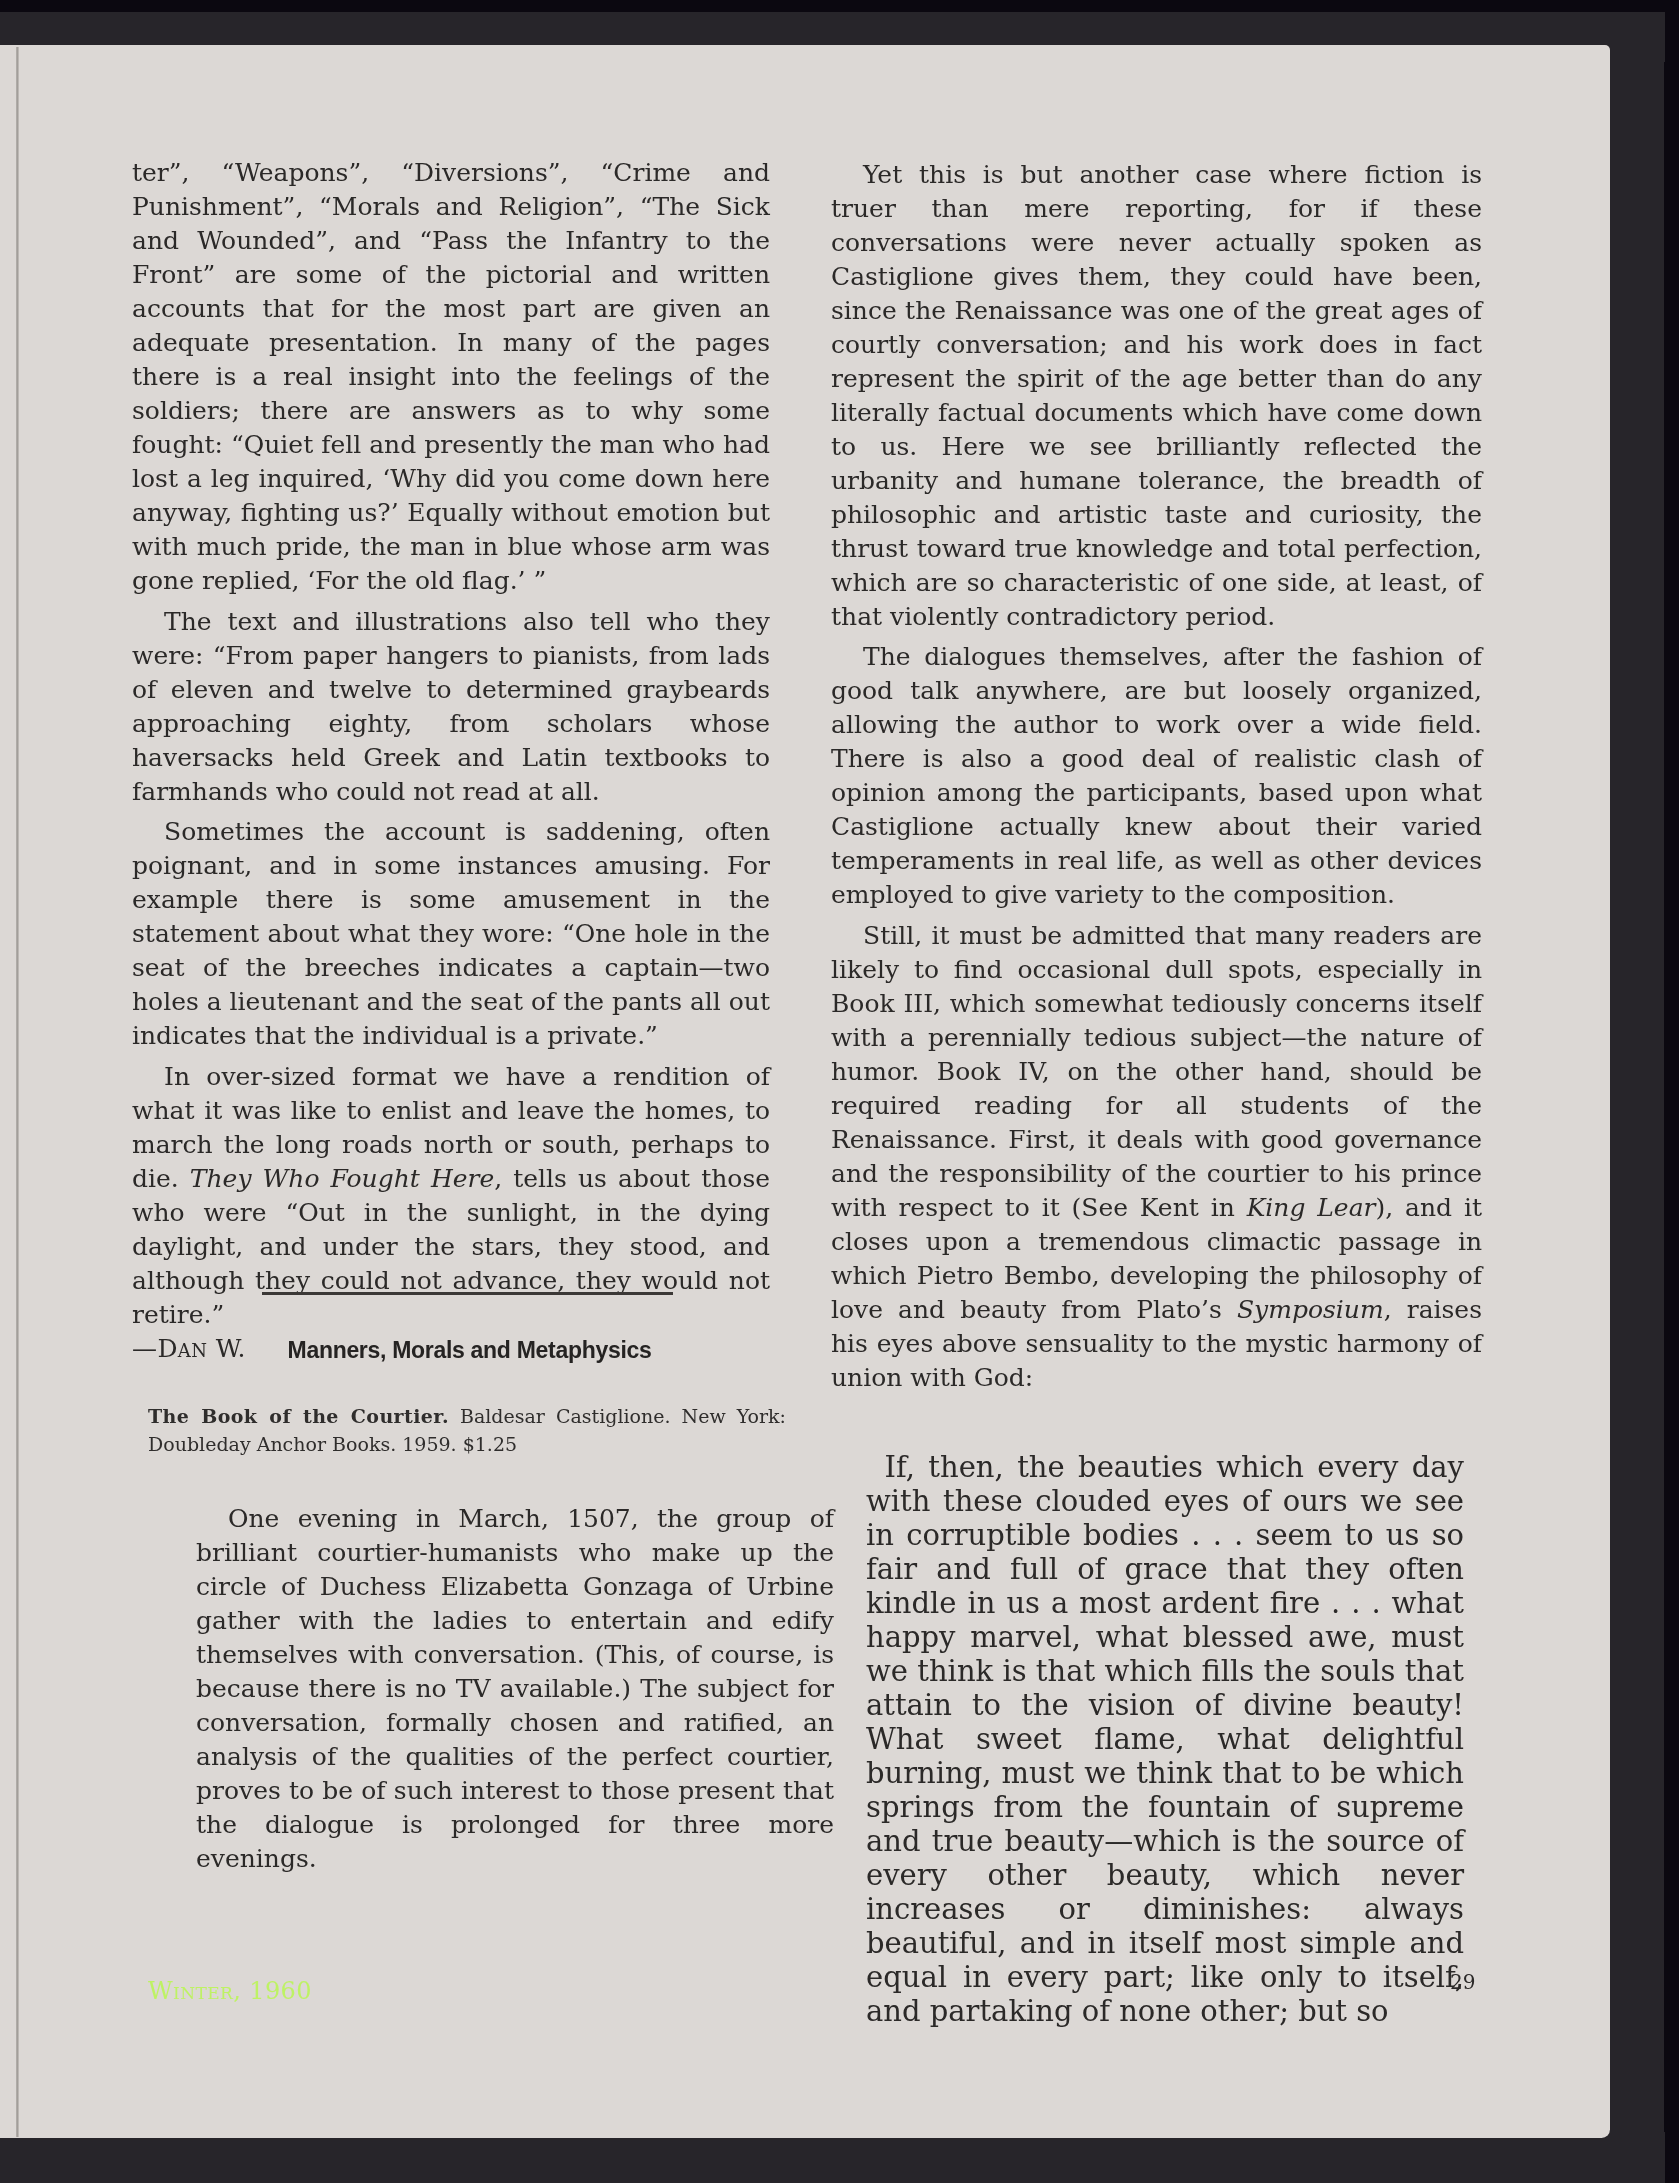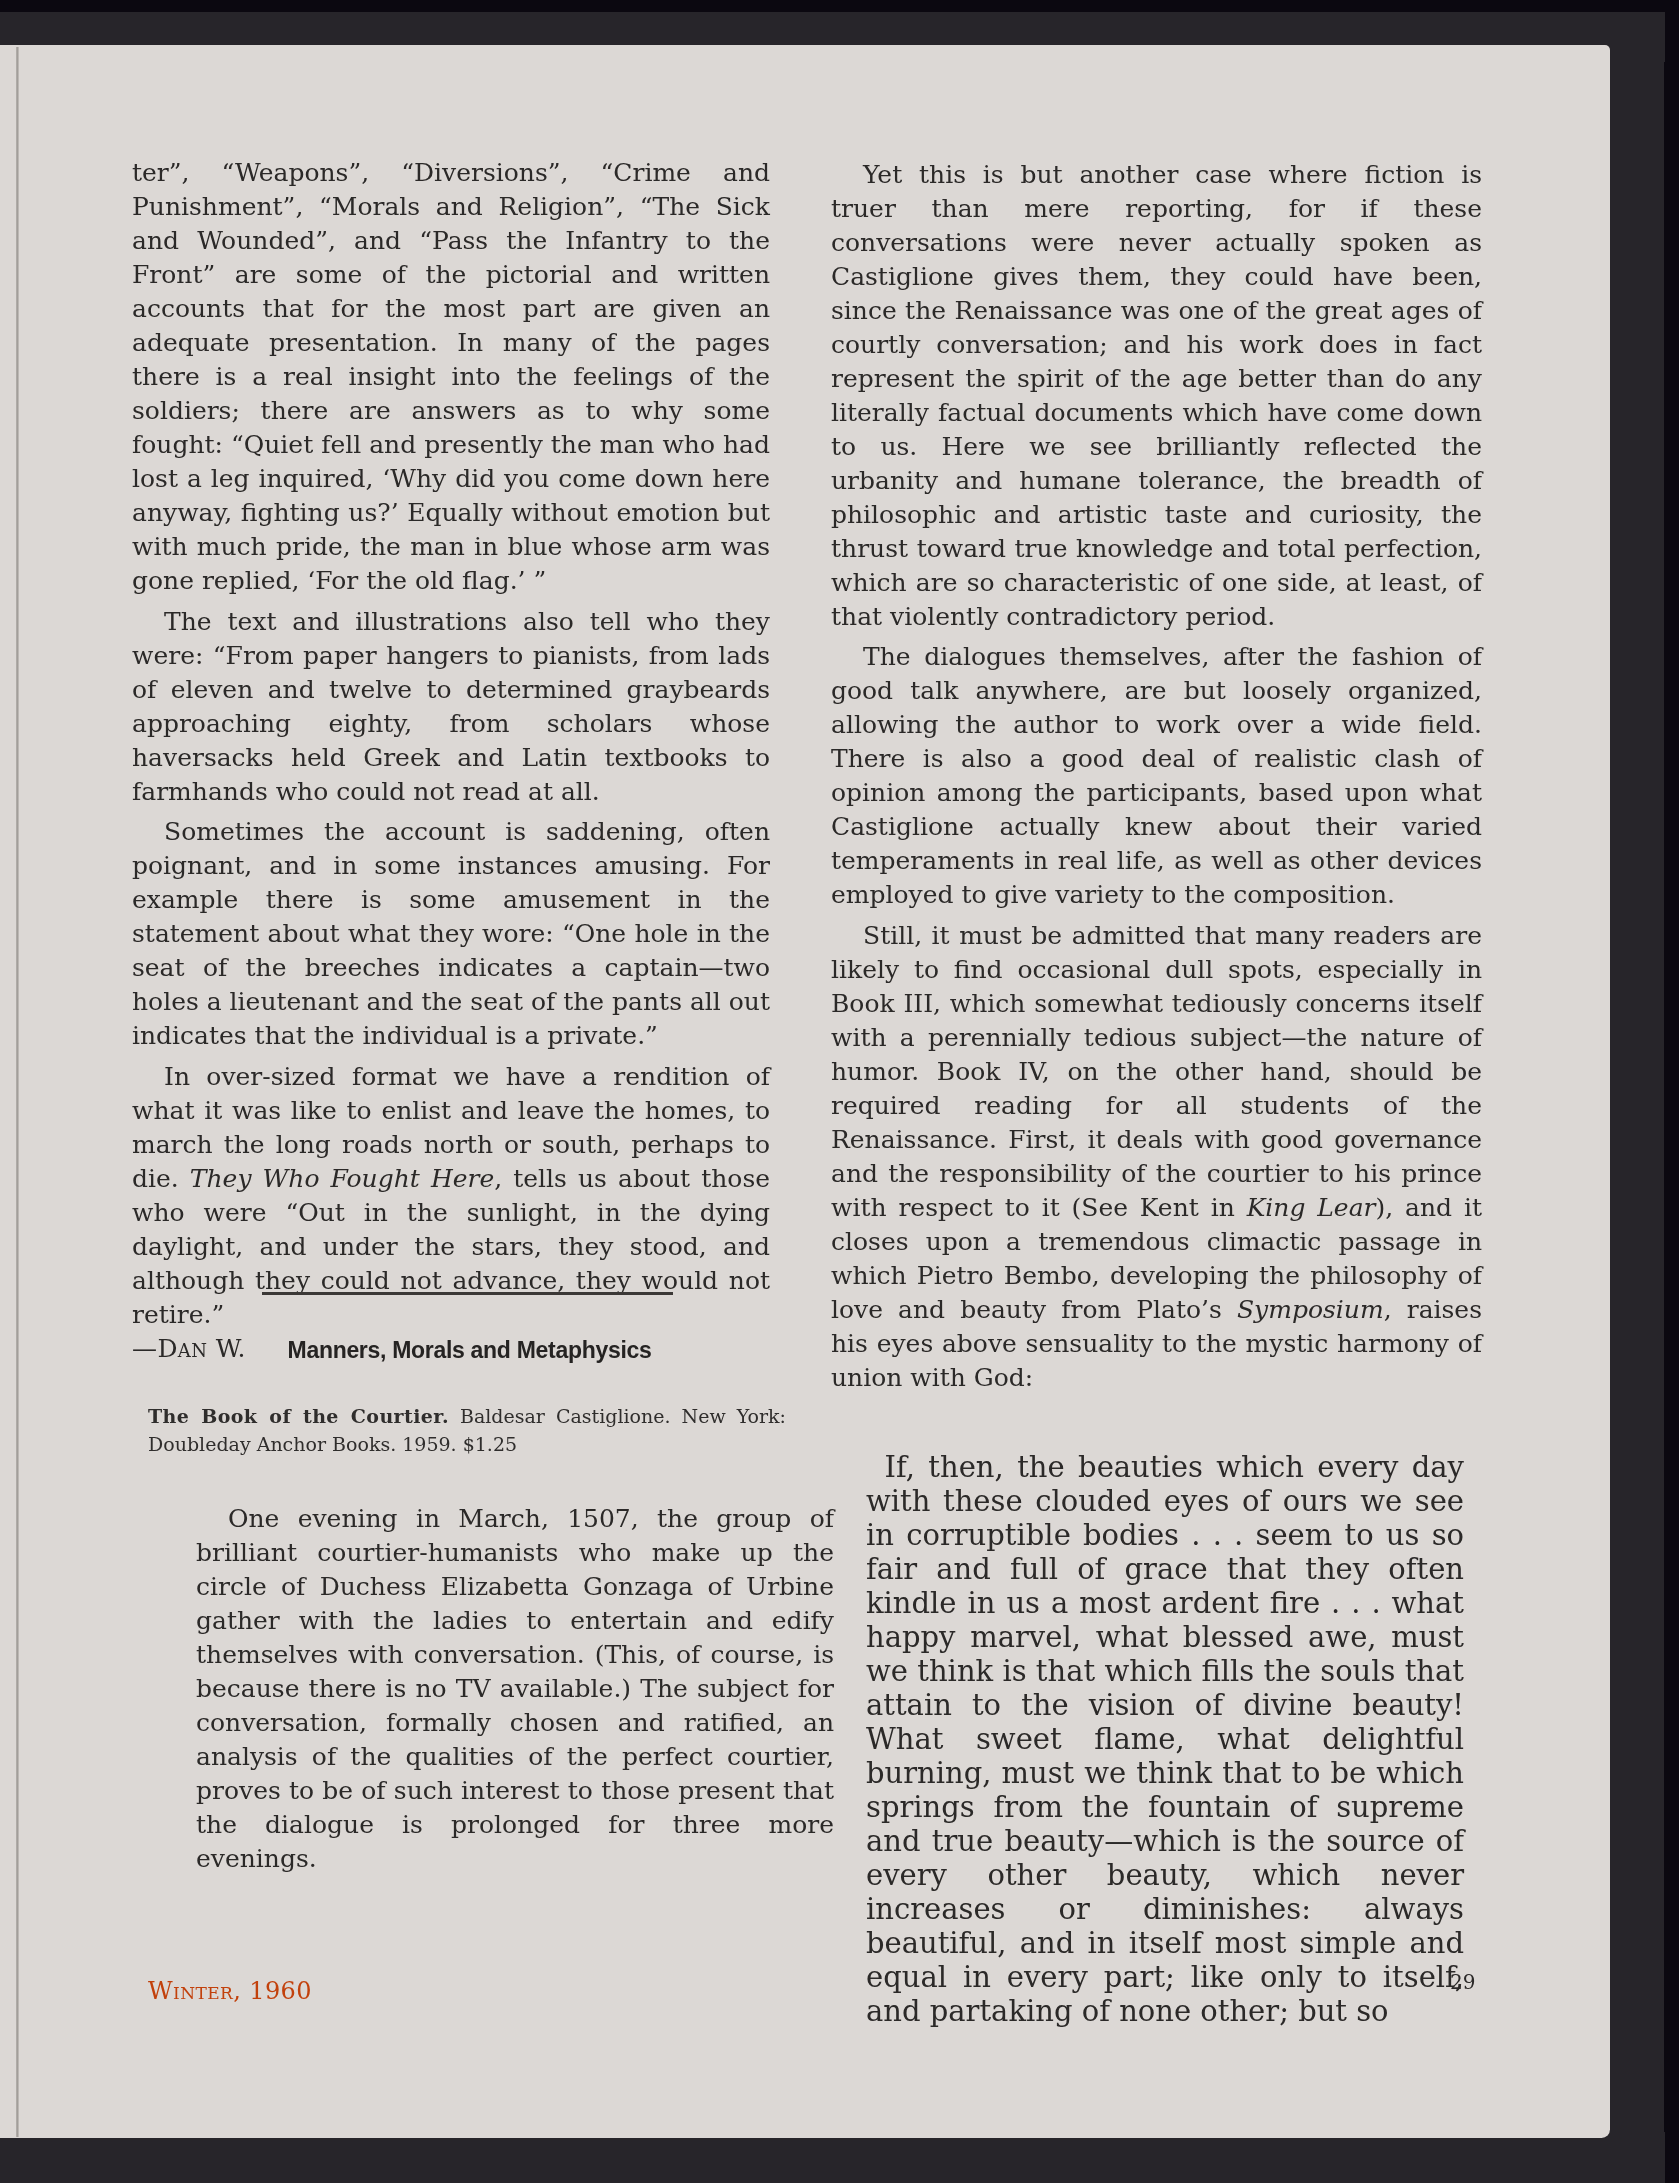--- a/index.html
+++ b/index.html
@@ -44,21 +44,21 @@
   }
   .citation .book-title { font-weight:bold; letter-spacing:0.4px; }
   .col-left-2 { left:148px; top:1502px; width:638px;margin-left:48px; }
   .blockquote {
     position:absolute; left:866px; top:1450px; width:598px;
     font-size:29px; line-height:34px; color:#2b2928; text-align:justify;
   }
   .blockquote p { margin:0; text-indent:18.5px; }
   .footer-left {
     position:absolute; left:148px; top:1977px;
-    font-size:24px; color:#c2410c; font-variant:small-caps; letter-spacing:0.4px;
+    font-size:24px; color:#bef264; font-variant:small-caps; letter-spacing:0.4px;
   }
   .footer-right {
     position:absolute; left:1450px; top:1970px;
     font-size:20px; color:#2b2928;
   }
   i { font-style:italic; }
 </style>
 </head>
 <body>
 

